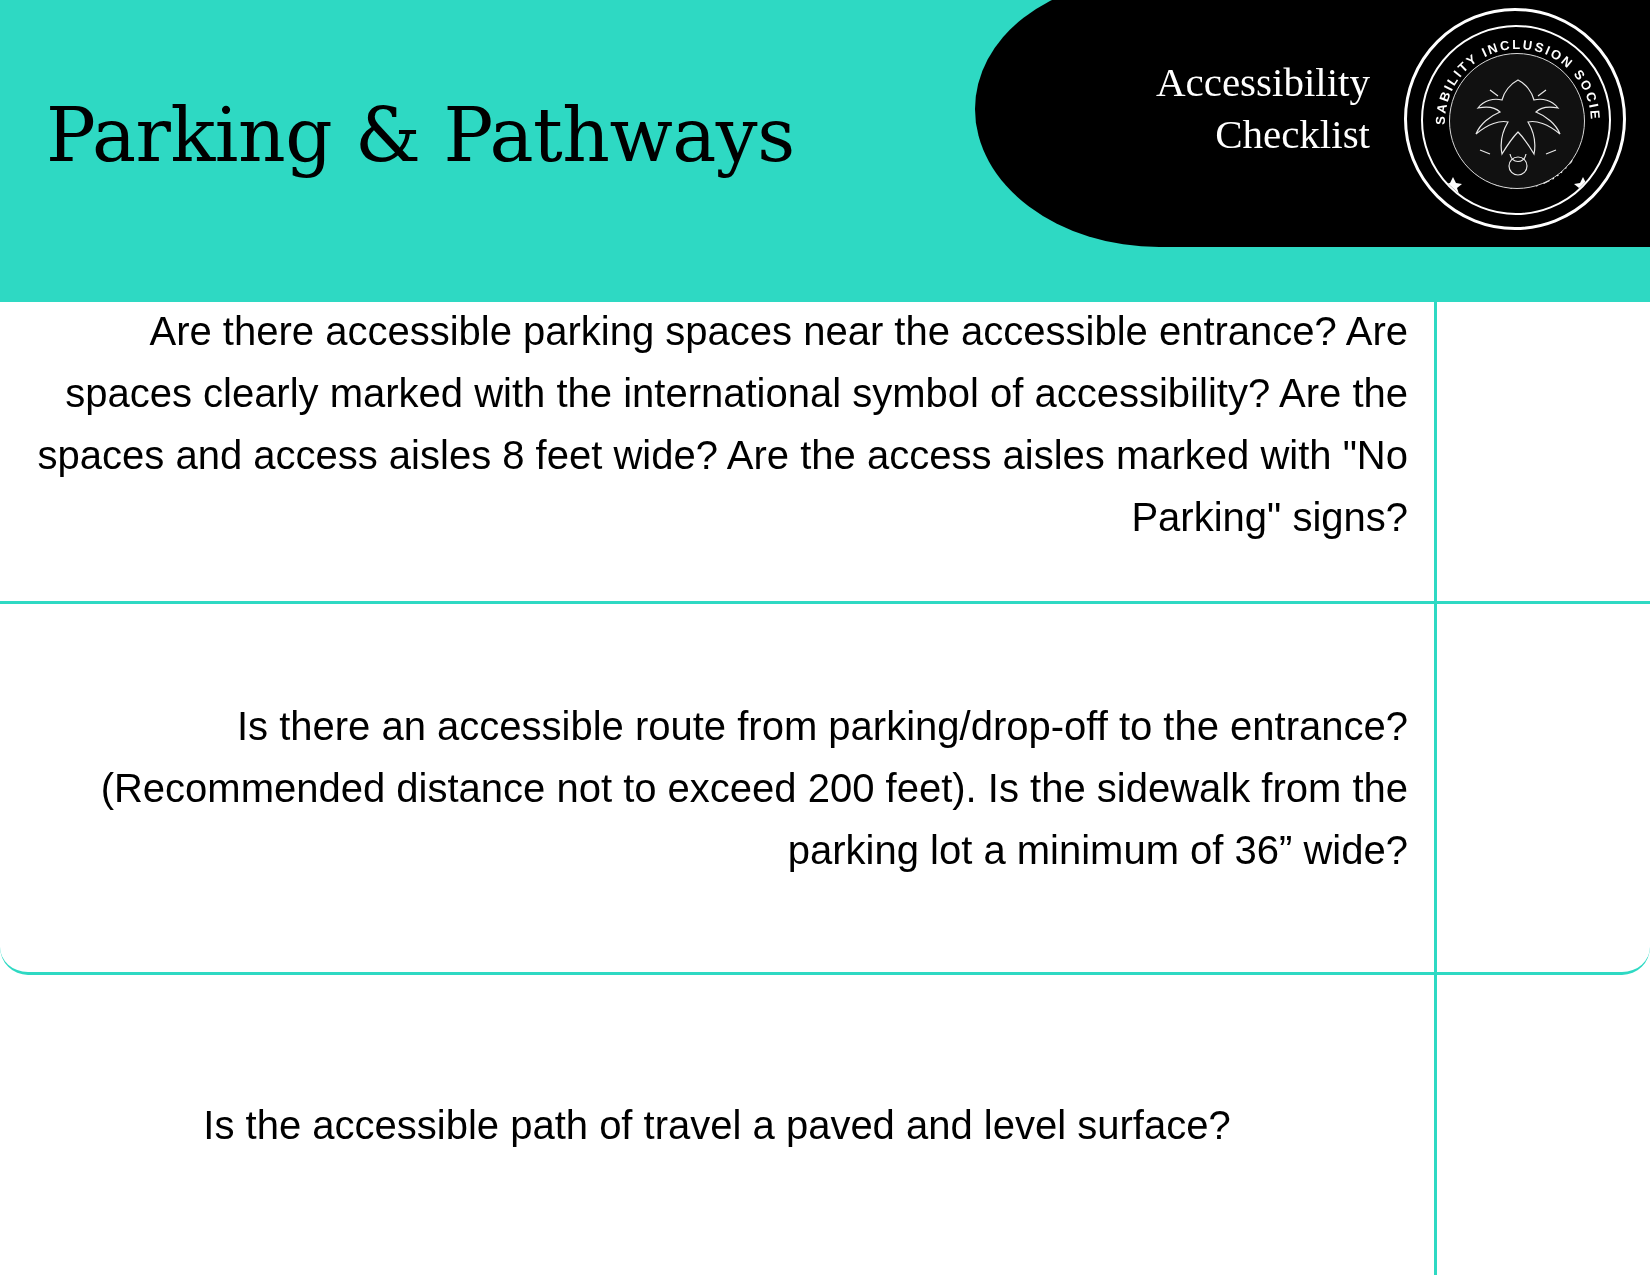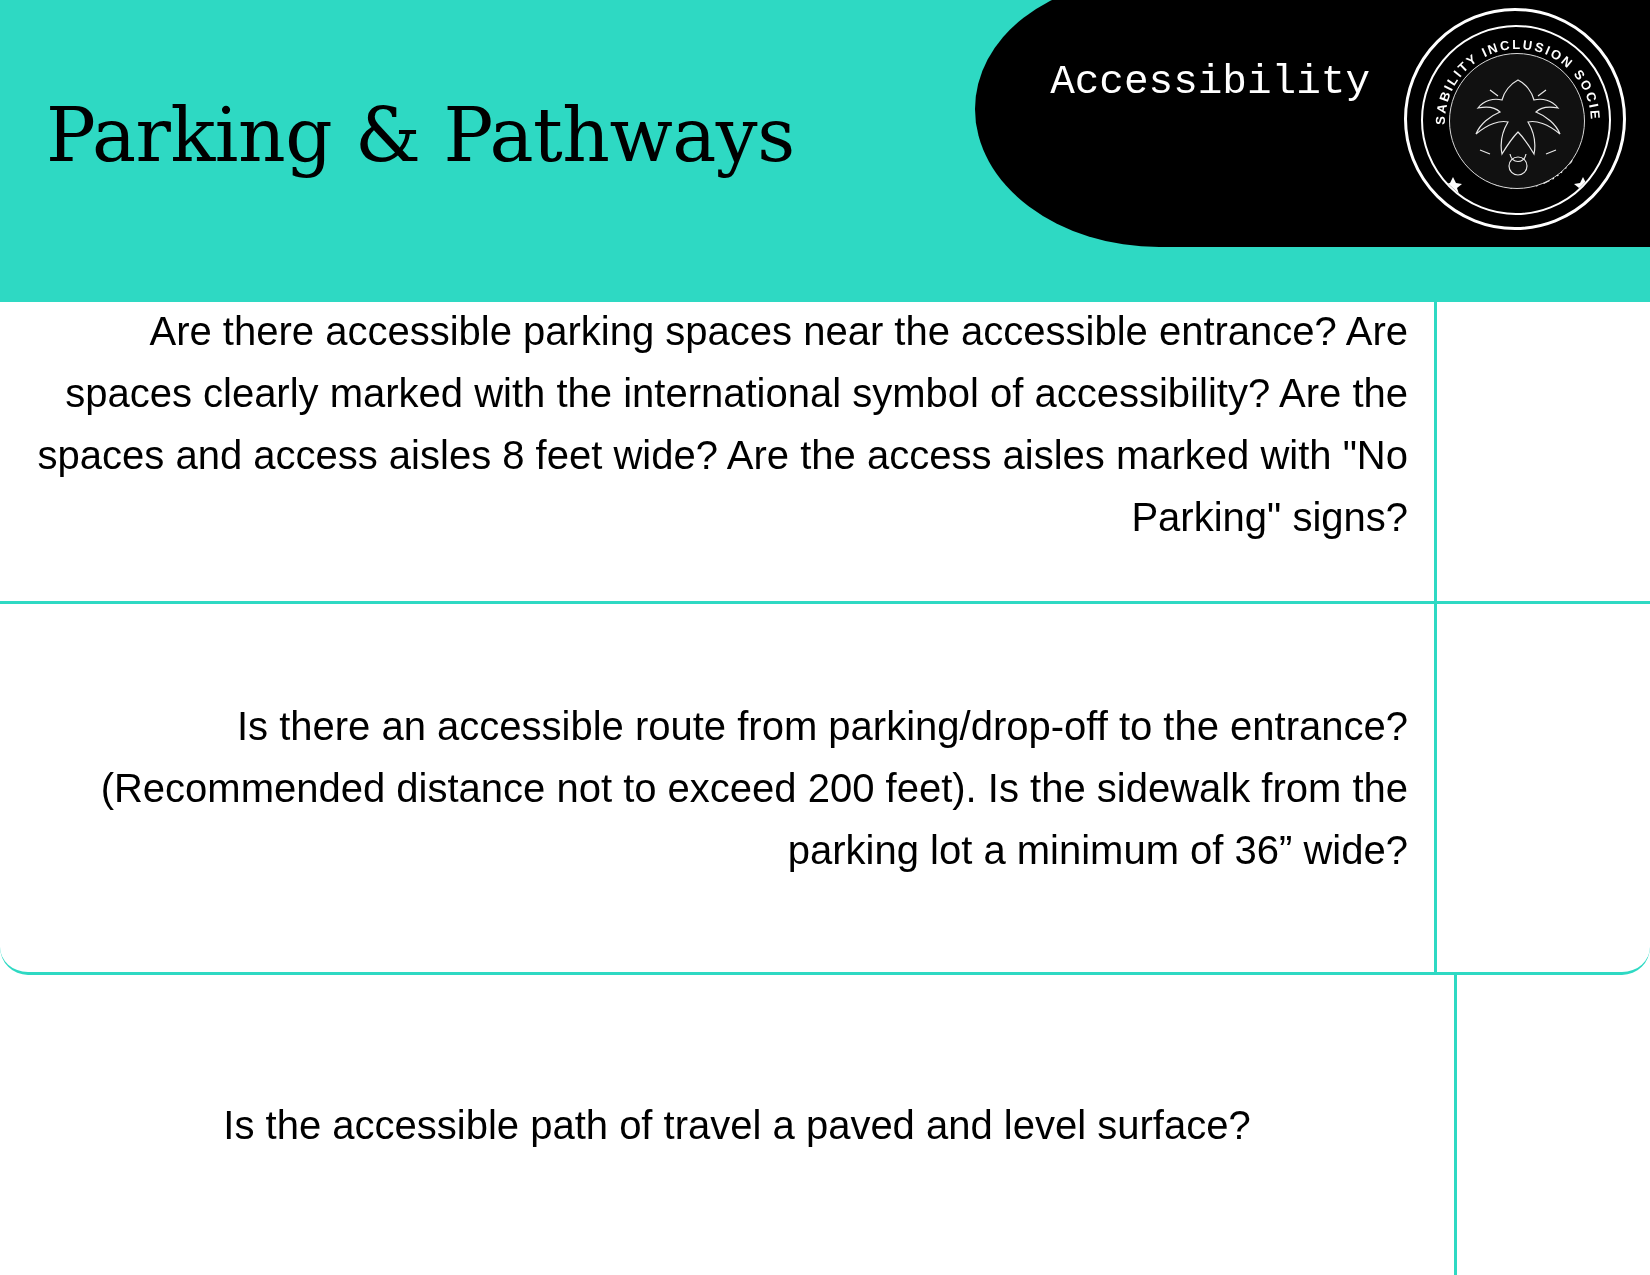--- a/index.html
+++ b/index.html
@@ -53,21 +53,21 @@
     border-bottom-left-radius: 200px 150px;
     border-top-left-radius: 180px 140px;
   }
   .blob-text {
     position: absolute;
     top: 56px;
     left: 1020px;
     width: 350px;
     text-align: right;
     color: #ffffff;
-    font-family: Liberation Mono, monospace;
+    font-family: Liberation Serif, serif;
     font-size: 41px;
     line-height: 52px;
   }
   .blob-text .line2 { display: block; }
 
   
   .seal {
     position: absolute;
     top: 8px;
     left: 1404px;
@@ -109,21 +109,21 @@
     left: 0;
     width: 1650px;
     height: 1028px;
   }
   .row {
     position: relative;
     box-sizing: border-box;
     border-bottom: 3px solid #2ed9c3;
     display: flex;
   }
-  .row:last-child { border-bottom: none; margin-left: 20px; }
+  .row:last-child { border-bottom: none; }
   .q-cell {
     box-sizing: border-box;
     width: 1437px;
     padding: 16px 26px;
     display: flex;
     align-items: center;
     justify-content: flex-end;
     border-right: 3px solid #2ed9c3;
   }
   .q-text {
@@ -149,20 +149,21 @@
 <div class="page">
 
   <div class="header">
 
     <div class="header-title">Parking &amp; Pathways</div>
 
     <div class="header-blob"></div>
 
     <div class="blob-text">
       <span>Accessibility</span>
+      <span class="line2">Checklist</span>
     </div>
 
     <div class="seal">
       <div class="seal-inner">
         <svg width="190" height="190" viewBox="0 0 190 190" aria-hidden="true">
           <defs>
             <path id="arcTop" d="M 22,95 A 73,73 0 0 1 168,95"></path>
             <path id="arcBottom" d="M 28,95 A 67,67 0 0 0 162,95"></path>
           </defs>
           <text font-family="Liberation Sans, sans-serif" font-size="13" font-weight="bold" fill="#ffffff" letter-spacing="2.2">

